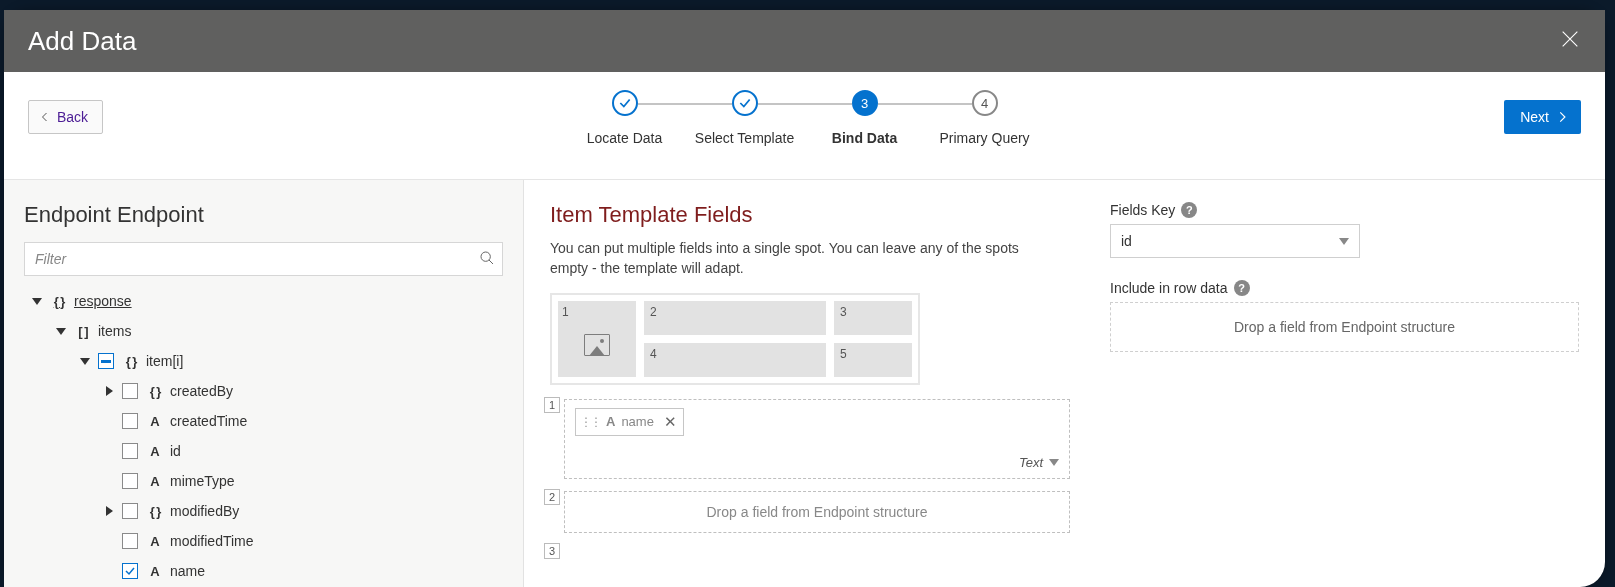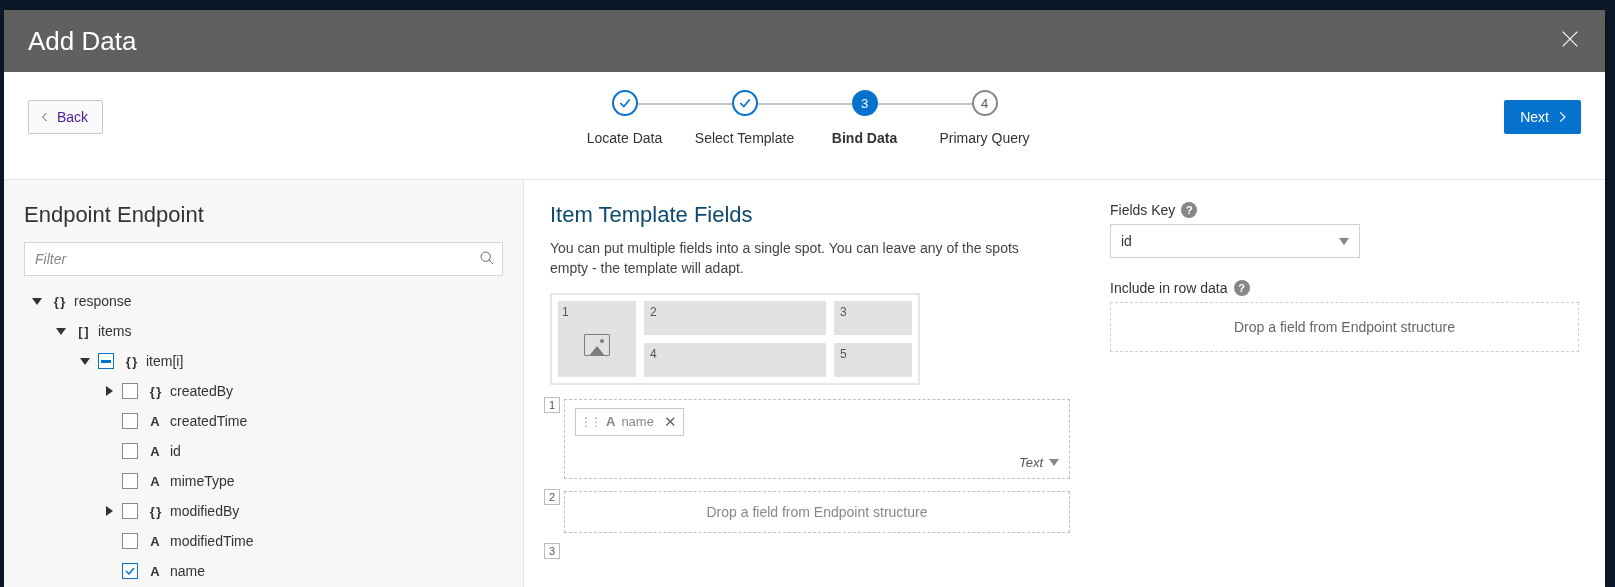--- a/index.html
+++ b/index.html
@@ -2,20 +2,21 @@
 <html><head>
 <meta charset="utf-8">
 <style>
   * { box-sizing: border-box; margin: 0; padding: 0; font-family: "Helvetica Neue", Arial, sans-serif; }
   body { background: #0b1a2a; width: 1615px; height: 587px; overflow: hidden; position: relative; }
 
   .dialog {
     position: absolute; top: 10px; left: 4px; right: 10px; bottom: 0;
     background: #fff; display: flex; flex-direction: column;
     box-shadow: 0 0 12px rgba(0,0,0,.3);
+    border-radius: 25px;
   }
 
   
   .dlg-header {
     background: #60605f; color: #fff; height: 62px;
     display: flex; align-items: center; padding: 0 24px;
   }
   .dlg-title { font-size: 26px; font-weight: 300; }
   .dlg-close { margin-left: auto; cursor: pointer; }
   .dlg-close svg { width: 22px; height: 22px; stroke: #fff; stroke-width: 1.2; }
@@ -76,31 +77,31 @@
   }
   .tree .cb.half { border-color:#0572ce; }
   .tree .cb.half::after { content:""; display:block; width:10px; height:3px; background:#0572ce; }
   .tree .cb.checked { border-color:#0572ce; }
   .tree .cb.checked svg { width:12px; height:12px; stroke:#0572ce; stroke-width:3; fill:none; }
   .tree .typeicon { width:18px; display:inline-flex; justify-content:center; margin-right:6px; font-weight:bold; color:#333; font-size:13px; }
   .tree .typeicon.obj::before { content:"{ }"; letter-spacing:-1px; }
   .tree .typeicon.arr::before { content:"[ ]"; letter-spacing:-1px; }
   .tree .typeicon.str::before { content:"A"; }
   .tree .lbl { }
-  .indent-1 { padding-left: 6px; }
+  .indent-1 { padding-left: 6px; text-decoration: underline; }
   .indent-2 { padding-left: 30px; }
   .indent-3 { padding-left: 54px; }
   .indent-4 { padding-left: 78px; }
   .noexp { width:14px; margin-right:6px; }
 
   
   .rpane { flex:1; padding:22px 26px; overflow:hidden; display:flex; gap:40px; }
   .rcol-main { flex:0 0 520px; }
   .rcol-side { flex:1; max-width:500px; }
-  .rpane h2 { font-size:22px; font-weight:300; color:#0c4a6e; margin-bottom:10px; }
+  .rpane h2 { font-size:22px; font-weight:300; color:#7f1d1d; margin-bottom:10px; }
   .rpane p.desc { font-size:14px; color:#444; line-height:1.45; max-width:480px; margin-bottom:14px; }
 
   .slotgrid { border:2px solid #e6e6e6; padding:6px; display:flex; gap:8px; width:370px; }
   .slotgrid .slot1 {
     width:78px; height:76px; background:#e2e2e2; position:relative; font-size:12px; color:#555; padding:4px;
   }
   .slotgrid .slot1 .imgicon {
     position:absolute; left:50%; top:58%; transform:translate(-50%,-50%);
     width:26px; height:22px; border:1.5px solid #7d7d7d; border-radius:1px; background:#e2e2e2;
     display:flex; align-items:flex-end; justify-content:center; overflow:hidden;

